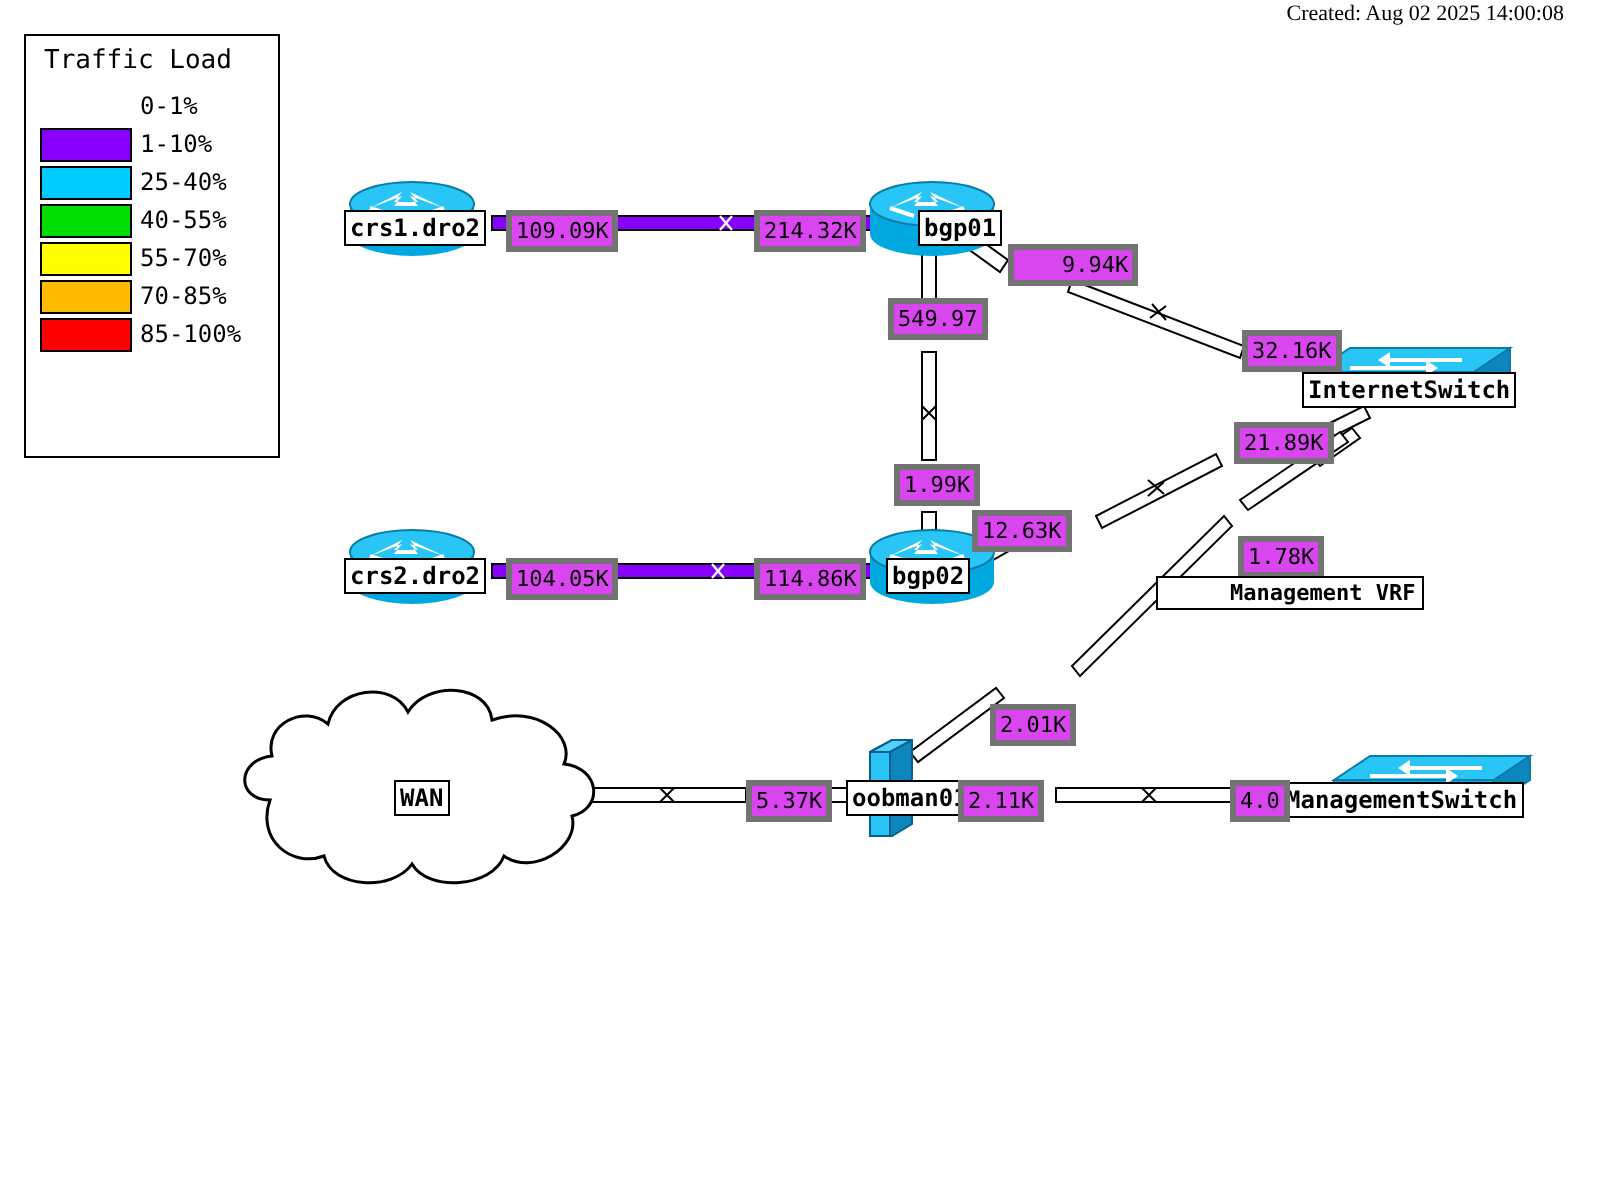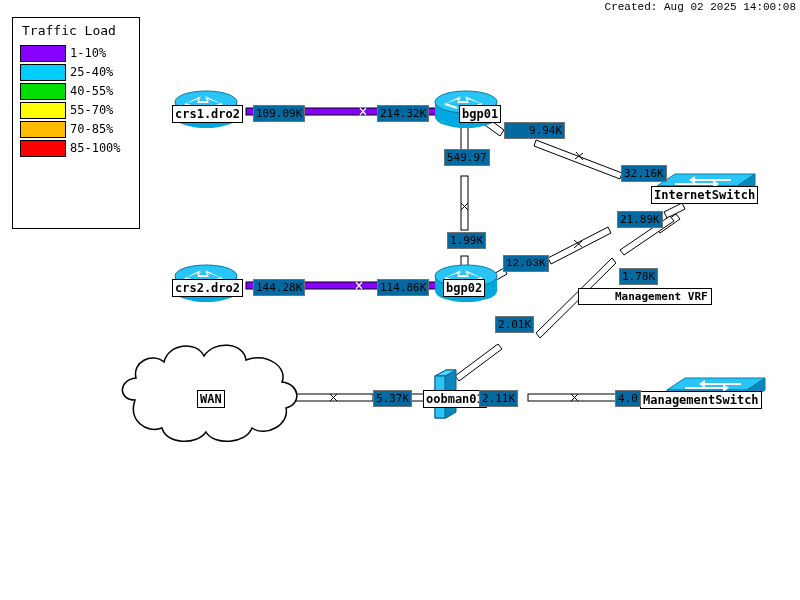--- a/index.html
+++ b/index.html
@@ -10,23 +10,23 @@
     color:#000000;
   }
   #canvas{position:absolute;left:0;top:0;width:800px;height:600px;}
   svg.layer{position:absolute;left:0;top:0;width:800px;height:600px;}
   svg#links{z-index:1;}
   svg#icons{z-index:2;}
   .node-layer{position:absolute;left:0;top:0;width:800px;height:600px;z-index:3;}
 
   
   #timestamp{
-    position:absolute;right:4px;top:1px;
+    position:absolute;right:18px;top:1px;
     font-size:11px;line-height:12px;white-space:pre;
-    font-family:Liberation Mono, monospace;
+    font-family:Liberation Serif, serif;
     z-index:6;
   }
 
   
   #legend{
     position:absolute;left:12px;top:17px;width:128px;height:212px;
     border:1px solid #000;background:#fff;box-sizing:border-box;z-index:5;
   }
   #legend .legend-title{
     position:absolute;left:9px;top:5px;font-size:13px;line-height:15px;
@@ -39,21 +39,21 @@
     border:1px solid #000;box-sizing:border-box;
   }
   #legend .swatch.blank{border:none;background:transparent;}
   #legend .legend-label{
     position:absolute;left:57px;top:1px;font-size:12px;line-height:17px;
     white-space:pre;
   }
 
   
   .linklabel{
-    position:absolute;background:#0369a1;border:1px solid #737373;
+    position:absolute;background:#d946ef;border:3px solid #737373;
     font-size:11px;line-height:13px;padding:1px 2px 1px 2px;
     white-space:pre;box-sizing:border-box;z-index:4;
   }
   .vrf-label{
     position:absolute;background:#ffffff;border:1px solid #000;
     font-size:11px;line-height:13px;padding:1px 3px;white-space:pre;
     font-weight:bold;box-sizing:border-box;z-index:4;
   }
   .nodelabel{
     position:absolute;background:#ffffff;border:1px solid #000;
@@ -199,20 +199,24 @@
   </svg>
 
   <div class="node-layer">
 
     <div id="timestamp">Created: Aug 02 2025 14:00:08</div>
 
     <div id="legend">
       <div class="legend-title">Traffic Load</div>
       <div class="legend-rows">
         <div class="legend-row">
+          <span class="swatch blank"></span>
+          <span class="legend-label">0-1%</span>
+        </div>
+        <div class="legend-row">
           <span class="swatch" style="background: rgb(136, 0, 255);"></span>
           <span class="legend-label">1-10%</span>
         </div>
         <div class="legend-row">
           <span class="swatch" style="background: rgb(0, 204, 255);"></span>
           <span class="legend-label">25-40%</span>
         </div>
         <div class="legend-row">
           <span class="swatch" style="background: rgb(0, 221, 0);"></span>
           <span class="legend-label">40-55%</span>
@@ -237,34 +241,34 @@
     <div class="nodelabel" style="left:443px;top:105px;margin-left:16px;">bgp01</div>
     <div class="nodelabel" style="left:443px;top:279px;">bgp02</div>
     <div class="nodelabel" style="left:651px;top:186px;">InternetSwitch</div>
     <div class="nodelabel" style="left:640px;top:391px;">ManagementSwitch</div>
     <div class="nodelabel" style="left:423px;top:390px;">oobman01</div>
     <div class="nodelabel" style="left:197px;top:390px;">WAN</div>
 
     <div class="linklabel" style="left:253px;top:105px;">109.09K</div>
     <div class="linklabel" style="left:377px;top:105px;">214.32K</div>
 
-    <div class="linklabel" style="left:253px;top:279px;">144.28K</div>
+    <div class="linklabel" style="left:253px;top:279px;">104.05K</div>
     <div class="linklabel" style="left:377px;top:279px;">114.86K</div>
 
     <div class="linklabel" style="left:444px;top:149px;">549.97</div>
     <div class="linklabel" style="left:447px;top:232px;">1.99K</div>
 
     <div class="linklabel" style="left:504px;top:122px;padding-left:24px;">9.94K</div>
     <div class="linklabel" style="left:621px;top:165px;">32.16K</div>
 
-    <div class="linklabel" style="left:503px;top:255px;font-family:Liberation Mono, monospace;">12.63K</div>
+    <div class="linklabel" style="left:486px;top:255px;">12.63K</div>
     <div class="linklabel" style="left:617px;top:211px;">21.89K</div>
 
     <div class="linklabel" style="left:619px;top:236px;margin-top:32px;">1.78K</div>
-    <div class="linklabel" style="left:495px;top:316px;">2.01K</div>
+    <div class="linklabel" style="left:495px;top:352px;">2.01K</div>
 
     <div class="linklabel" style="left:373px;top:390px;">5.37K</div>
 
     <div class="linklabel" style="left:479px;top:390px;">2.11K</div>
     <div class="linklabel" style="left:615px;top:390px;">4.0</div>
 
     <div class="vrf-label" style="left:578px;top:288px;padding-left:36px;">Management VRF</div>
   </div>
 </div>
 

